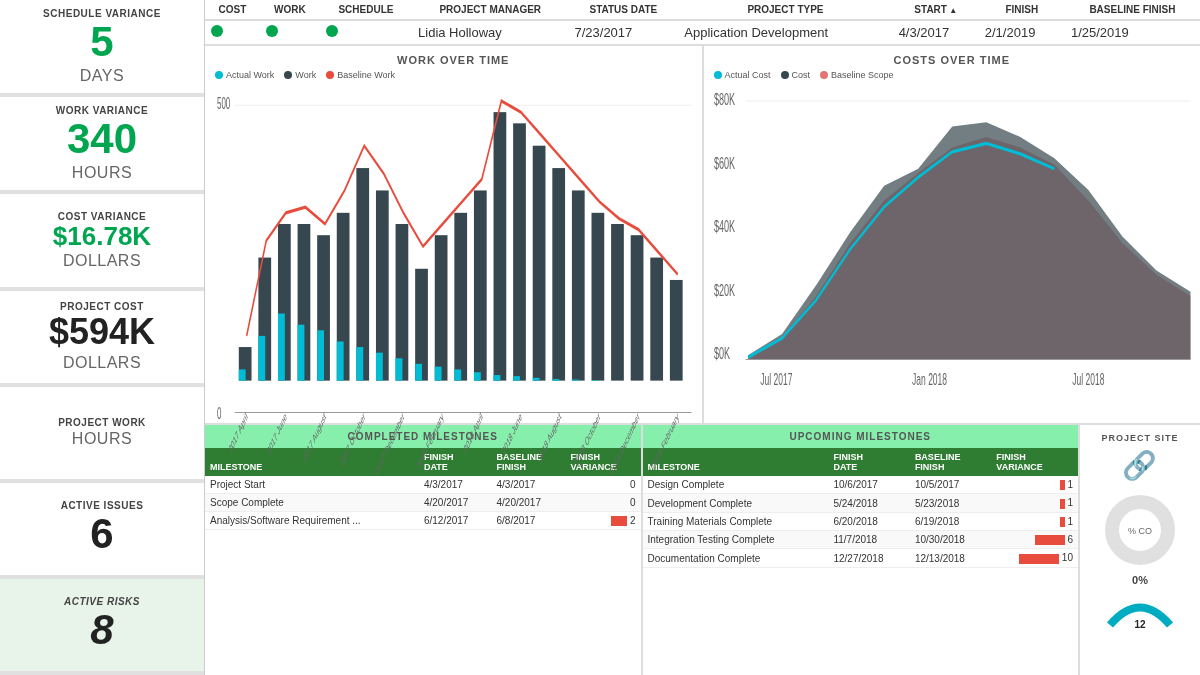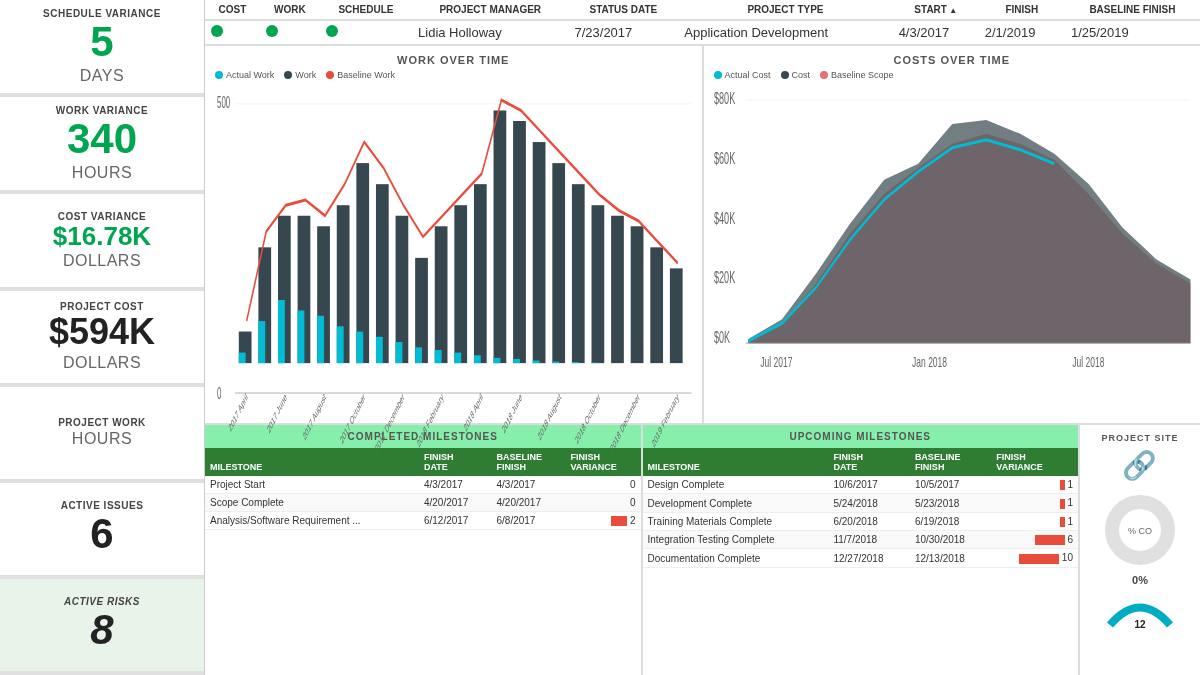--- a/index.html
+++ b/index.html
@@ -97,21 +97,21 @@
     .charts-row {
       display: flex;
       flex: 1;
       border-bottom: 2px solid #ddd;
       min-height: 0;
     }
     .chart-container {
       flex: 1;
       display: flex;
       flex-direction: column;
-      padding: 8px 10px 20px;
+      padding: 8px 10px 0;
       border-right: 2px solid #ddd;
       min-height: 0;
       justify-content: space-between;
     }
     .chart-container:last-child { border-right: none; }
     .chart-title {
       text-align: center;
       font-size: 11px;
       font-weight: bold;
       color: #555;

